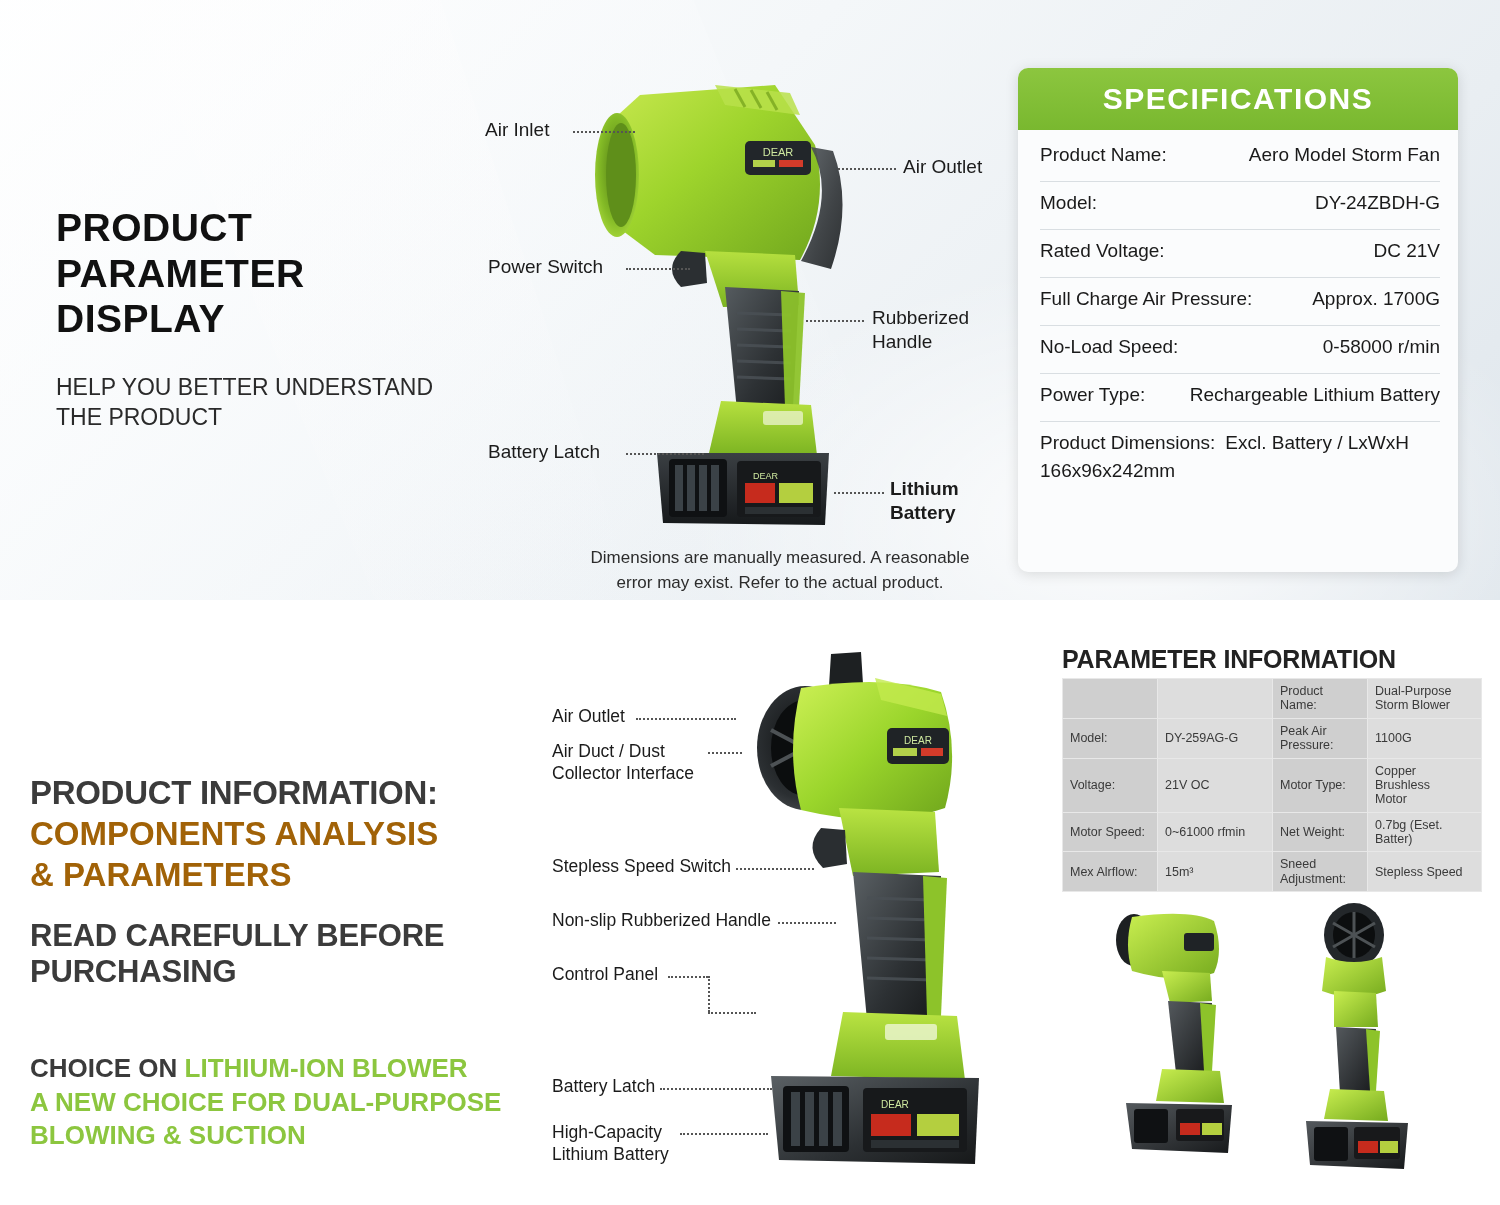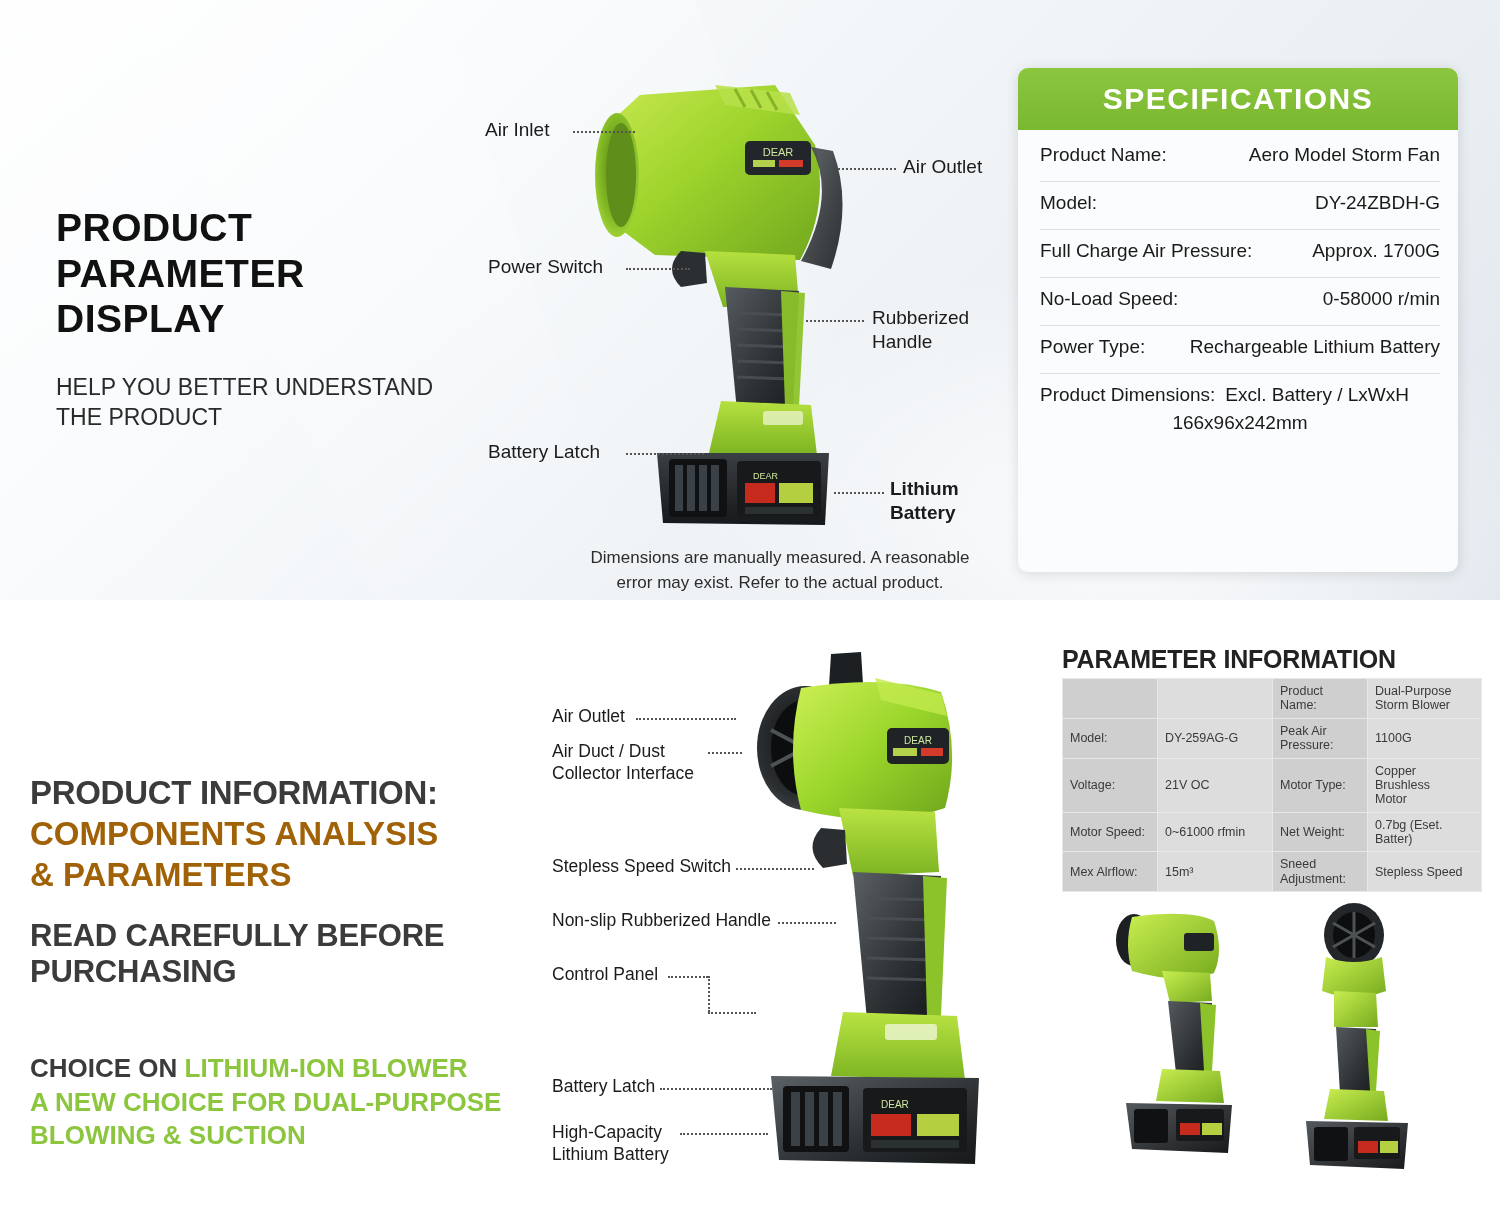--- a/index.html
+++ b/index.html
@@ -78,21 +78,21 @@
   .spec-row {
     display: flex; align-items: baseline; justify-content: space-between;
     border-bottom: 1px solid #d9dee2; min-height: 48px; padding: 10px 0 8px 0;
     font-size: 19px; color: #1a1a1a; gap: 10px;
   }
   .spec-row:last-child { border-bottom: none; }
   .spec-row .k { white-space: nowrap; }
   .spec-row .v { text-align: right; }
   .spec-row.dims { display: block; min-height: 88px; }
   .spec-row.dims .line1 { display: flex; justify-content: flex-start; gap: 10px; }
-  .spec-row.dims .line2 { text-align: center; margin-top: 6px; }
+  .spec-row.dims .line2 { text-align: left; margin-top: 6px; }
 
   
   .panel-bot {
     position: absolute; left: 0; top: 600px; width: 1500px; height: 605px;
     background: #ffffff;
   }
   .bot-left { position: absolute; left: 30px; top: 175px; width: 520px; }
   .b-h1 {
     font-size: 33px; font-weight: bold; color: #3b3b3b; letter-spacing: -0.3px;
     line-height: 1.12;
@@ -258,20 +258,24 @@
         <span>SPECIFICATIONS</span>
       </div>
       <div class="spec-rows">
         <div class="spec-row">
           <span class="k">Product Name:</span>
           <span class="v">Aero Model Storm Fan</span>
         </div>
         <div class="spec-row">
           <span class="k">Model:</span>
           <span class="v">DY-24ZBDH-G</span>
+        </div>
+        <div class="spec-row">
+          <span class="k">Rated Voltage:</span>
+          <span class="v">DC 21V</span>
         </div>
         <div class="spec-row">
           <span class="k">Full Charge Air Pressure:</span>
           <span class="v">Approx. 1700G</span>
         </div>
         <div class="spec-row">
           <span class="k">No-Load Speed:</span>
           <span class="v">0-58000 r/min</span>
         </div>
         <div class="spec-row">

